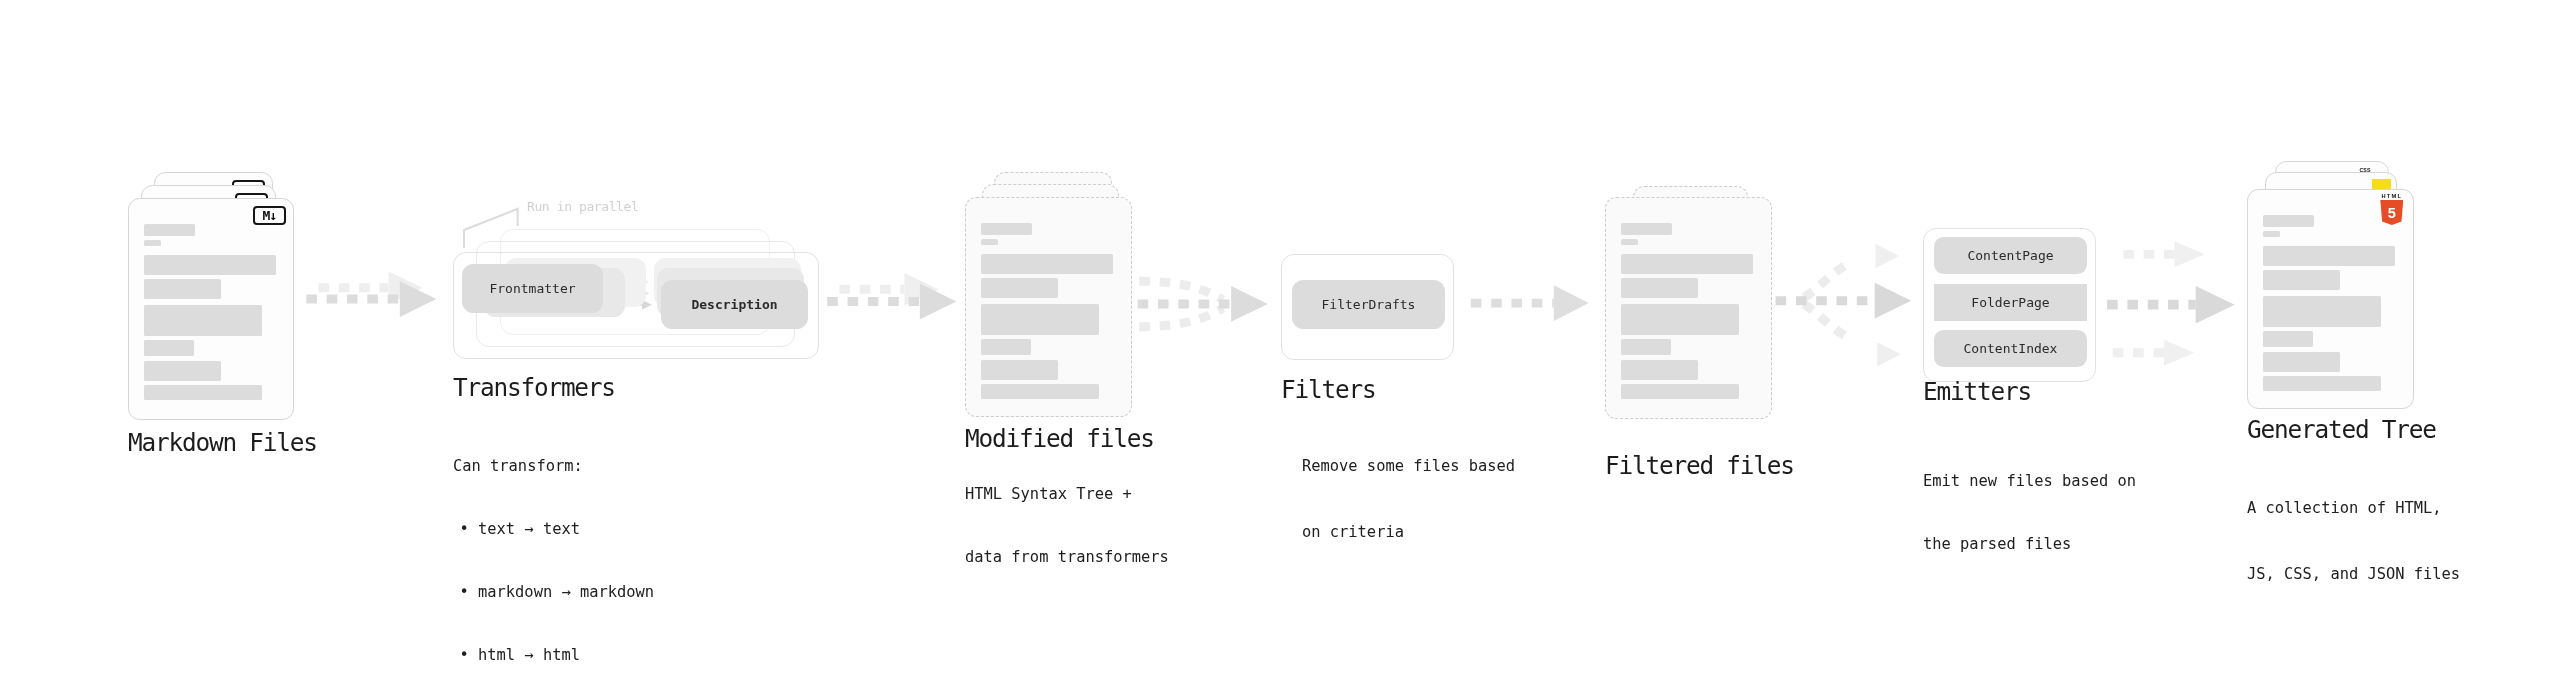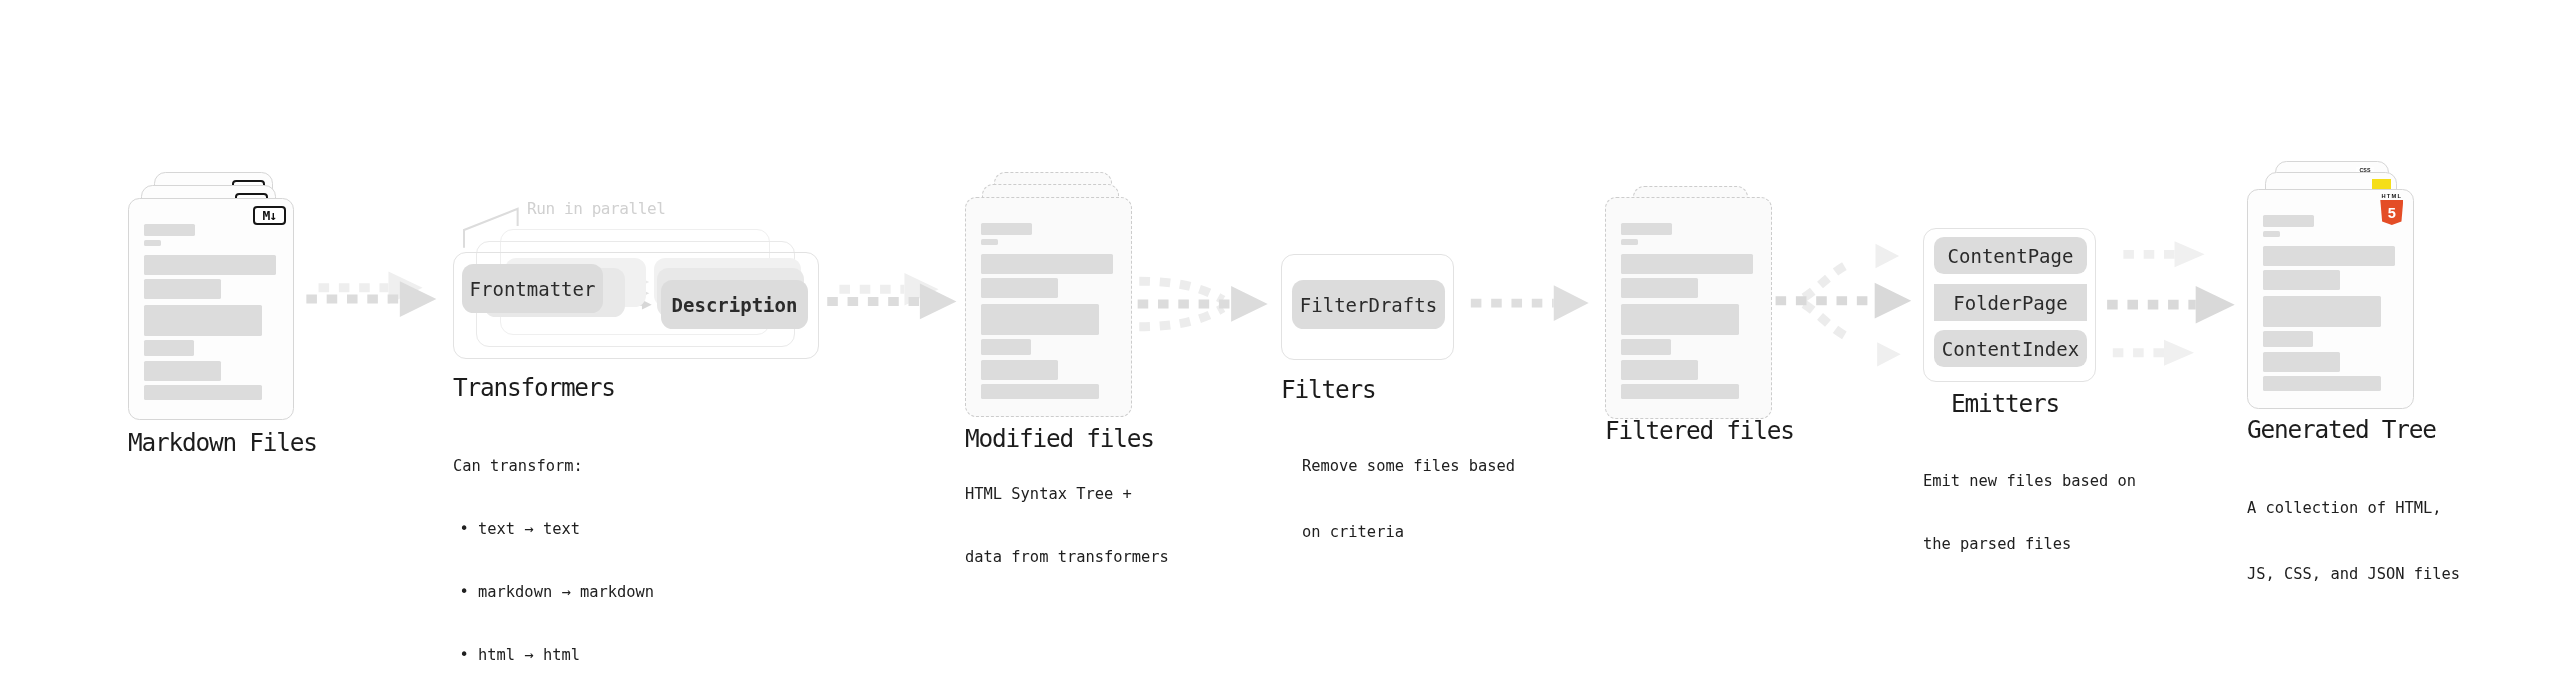--- a/index.html
+++ b/index.html
@@ -45,29 +45,29 @@
     position:absolute;top:4.9px;right:14px;width:18px;height:9px;background:#ffffff;text-align:center;
     border-bottom:2.4px solid #2965f1;font-size:5.3px;font-weight:bold;color:#111;
     font-family:"Liberation Sans",sans-serif;line-height:7.3px;
   }
   .js-badge{position:absolute;top:5.7px;right:4.9px;width:18.7px;height:10.6px;background:#f5de19;}
 
   
   .t-box{position:absolute;border:1.6px solid #e2e2e2;border-radius:13px;box-sizing:border-box;background:transparent;}
   .pill{
     position:absolute;background:#dcdcdc;border-radius:11.4px;display:flex;align-items:center;justify-content:center;
-    font-size:19px;color:#2b2b2b;white-space:nowrap;box-sizing:border-box;
+    font-size:13px;color:#2b2b2b;white-space:nowrap;box-sizing:border-box;
   }
   .pill.ghost2{background:#e8e8e8;}
   .pill.ghost3{background:#f1f1f1;}
 
   
   .stage-title{position:absolute;font-size:24.4px;line-height:29px;letter-spacing:-1.2px;color:#1c1c1c;white-space:nowrap;}
   .stage-body{position:absolute;font-size:15.4px;line-height:21px;color:#202020;white-space:pre;}
-  .annotation{position:absolute;font-size:16px;color:#d0d0d0;letter-spacing:-0.4px;white-space:nowrap;}
+  .annotation{position:absolute;font-size:13px;color:#d0d0d0;letter-spacing:-0.4px;white-space:nowrap;}
 </style>
 </head>
 <body>
 
 <div class="canvas">
 
   <svg class="arrows" width="2576" height="681" viewBox="0 0 3170 838">
 
     <g>
       <line x1="392" y1="354" x2="478" y2="354" stroke="#eeeeee" stroke-width="11" stroke-dasharray="13 12"></line>
@@ -209,29 +209,29 @@
     <div class="doc-card dashed" style="left:1605px;top:197px;width:167px;height:222px;">
       <div class="bar b1"></div>
       <div class="bar b2"></div>
       <div class="bar b3"></div>
       <div class="bar b4"></div>
       <div class="bar b5"></div>
       <div class="bar b6"></div>
       <div class="bar b7"></div>
       <div class="bar b8"></div>
     </div>
-    <div class="stage-title" style="left:1605px;top:416px;">Filtered files</div>
+    <div class="stage-title" style="left:1605px;top:451px;">Filtered files</div>
   </div>
 
   <div>
     <div class="t-box" style="left:1923px;top:228px;width:173px;height:154px;"></div>
     <div class="pill" style="left:1934px;top:237px;width:153px;height:37px;border-radius:9.8px;">ContentPage</div>
     <div class="pill" style="left:1934px;top:284px;width:153px;height:37px;border-radius:0;">FolderPage</div>
     <div class="pill" style="left:1934px;top:330px;width:153px;height:37px;border-radius:9.8px;">ContentIndex</div>
-    <div class="stage-title" style="left:1923px;top:389px;margin-left:28px;">Emitters</div>
+    <div class="stage-title" style="left:1923px;top:377px;">Emitters</div>
     <div class="stage-body" style="left:1923px;top:429px;">
       <div>Emit new files based on</div>
       <div>the parsed files</div>
     </div>
   </div>
 
   <div>
     <div class="doc-card" style="left:2275px;top:161px;width:114px;height:219px;">
       <div class="css-badge">CSS</div>
     </div>

